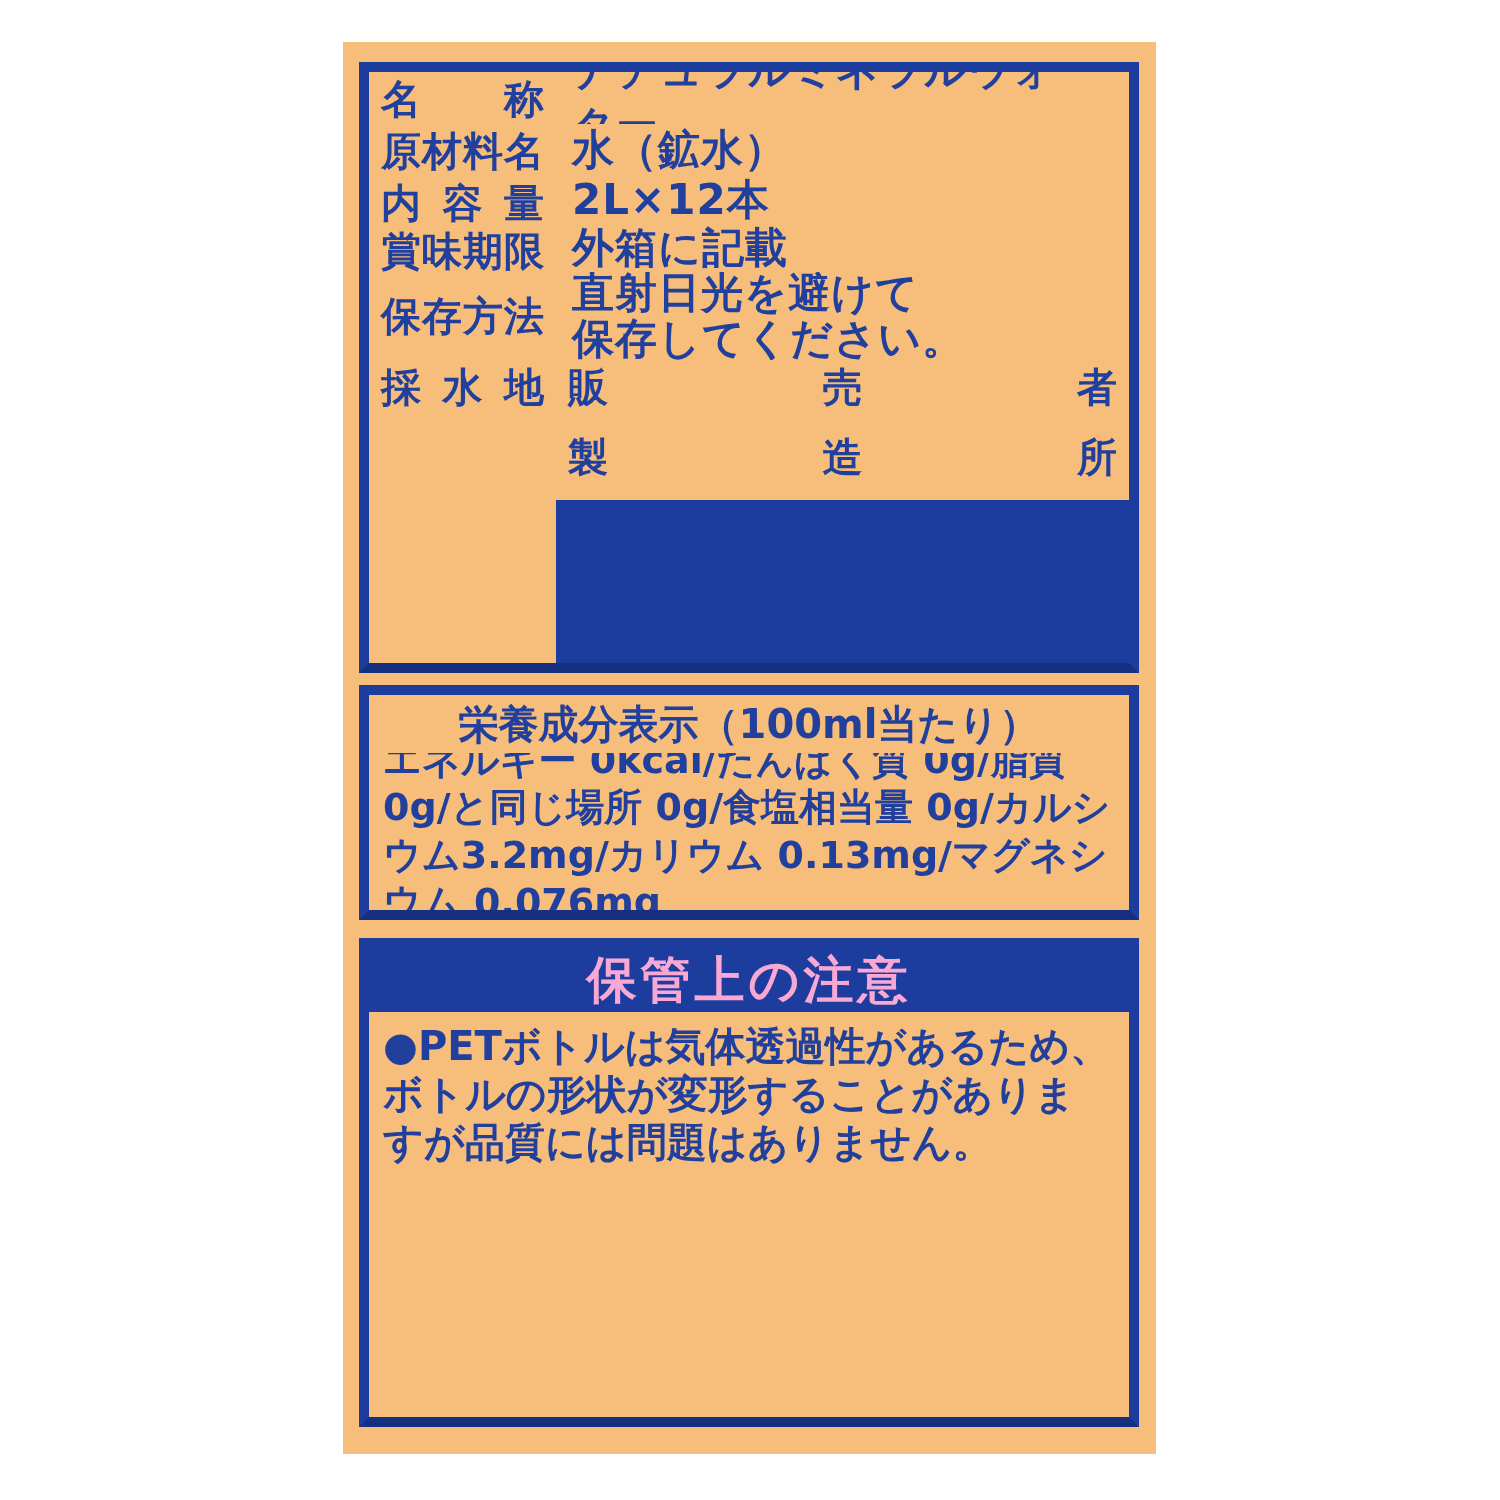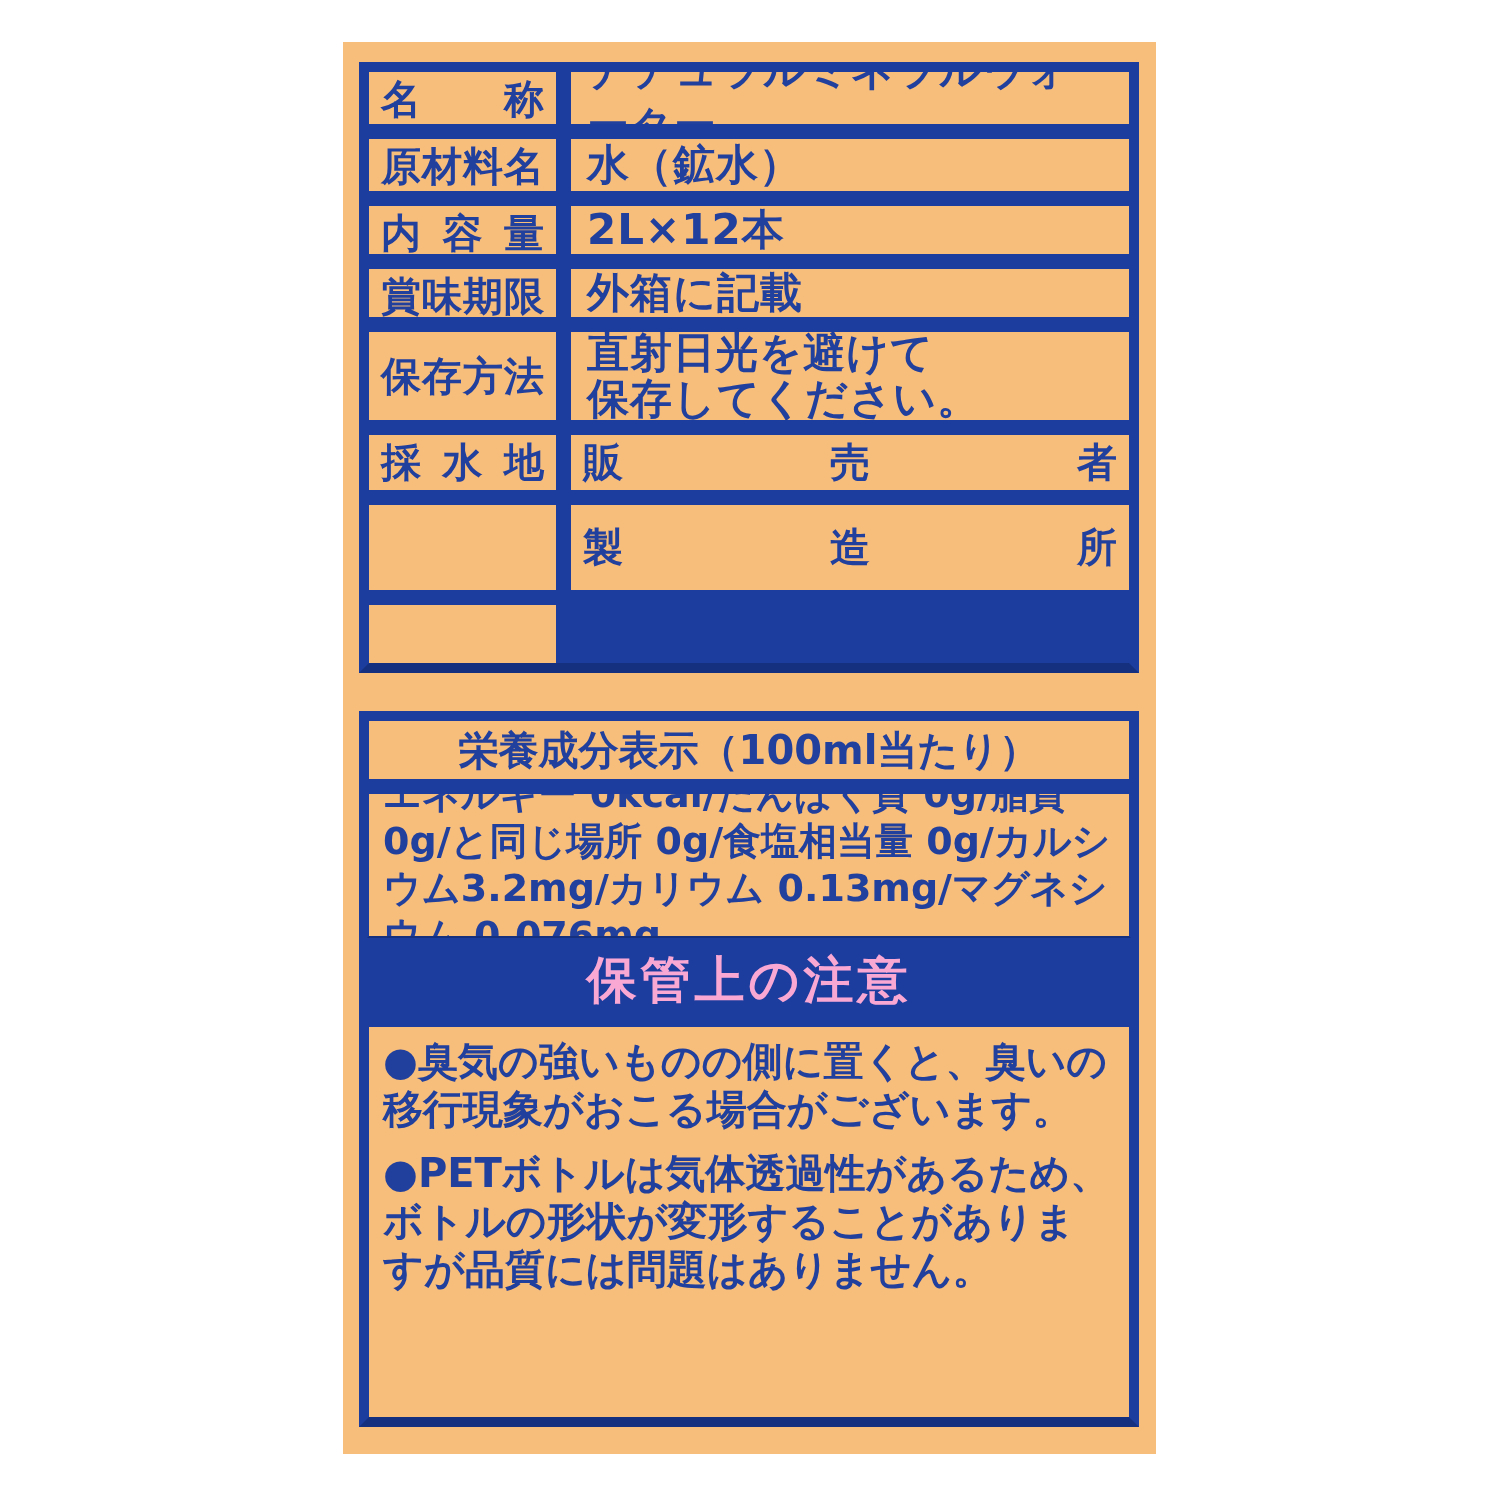--- a/index.html
+++ b/index.html
@@ -25,21 +25,21 @@
   }
   .box {
     position: absolute;
     left: 16px;
     width: 780px;
     box-sizing: border-box;
     border: 10px solid #1c3c9e;
     border-bottom-color: #15307f;
     background: #1c3c9e;
     display: grid;
-    gap: 15px;
+    gap: 0;
   }
   .cell {
     background: #f7bd7a;
     color: #21409e;
     font-weight: bold;
     display: flex;
     align-items: center;
     box-sizing: border-box;
     overflow: hidden;
   }
@@ -62,21 +62,21 @@
     font-size: 42px;
     padding: 0 16px;
     letter-spacing: 1px;
   }
   .td.multiline {
     white-space: pre-line;
     line-height: 1.1;
   }
   
   .nutrition-box {
-    top: 669px;
+    top: 643px;
     height: 235px;
     grid-template-columns: 1fr;
     grid-template-rows: 58px 1fr;
   }
   .nutrition-box .nutrition-title {
     justify-content: center;
     font-size: 40px;
   }
   .nutrition-box .nutrition-body {
     font-size: 38px;
@@ -144,19 +144,18 @@
     </div>
 
     <div class="box nutrition-box">
       <div class="cell nutrition-title">栄養成分表示（100ml当たり）</div>
       <div class="cell nutrition-body">エネルギー 0kcal/たんぱく質 0g/脂質 0g/と同じ場所 0g/食塩相当量 0g/カルシウム3.2mg/カリウム 0.13mg/マグネシウム 0.076mg</div>
     </div>
 
     <div class="box notice-box">
       <div class="notice-header">保管上の注意</div>
       <div class="cell notice-body">
-        <p>●臭気の強いものの側に置くと、臭いの移行現象がおこる場合がございます。</p>
         <p>●PETボトルは気体透過性があるため、ボトルの形状が変形することがありますが品質には問題はありません。</p>
       </div>
     </div>
 
   </div>
 </div>
 
 </body></html>

